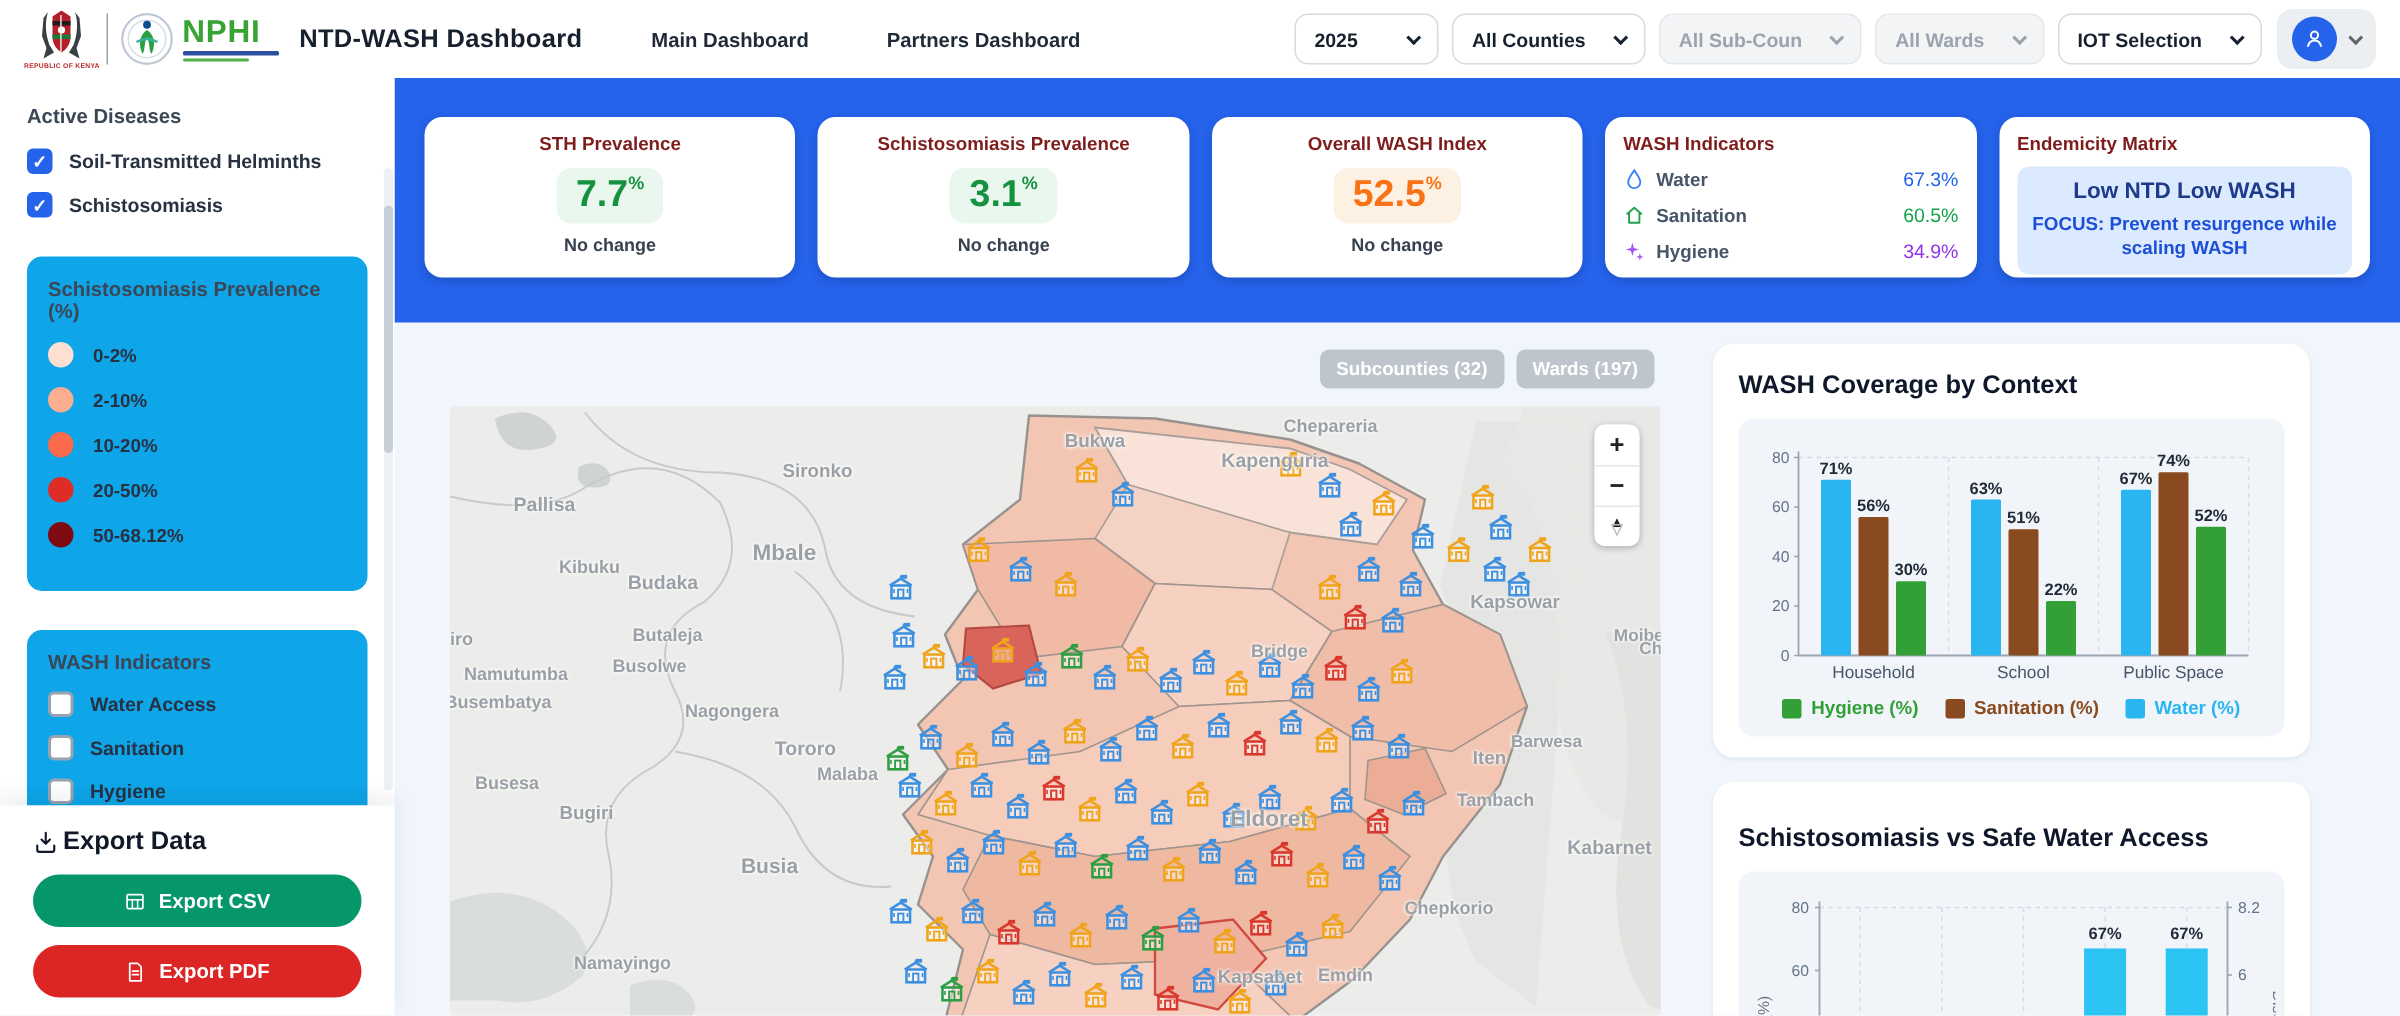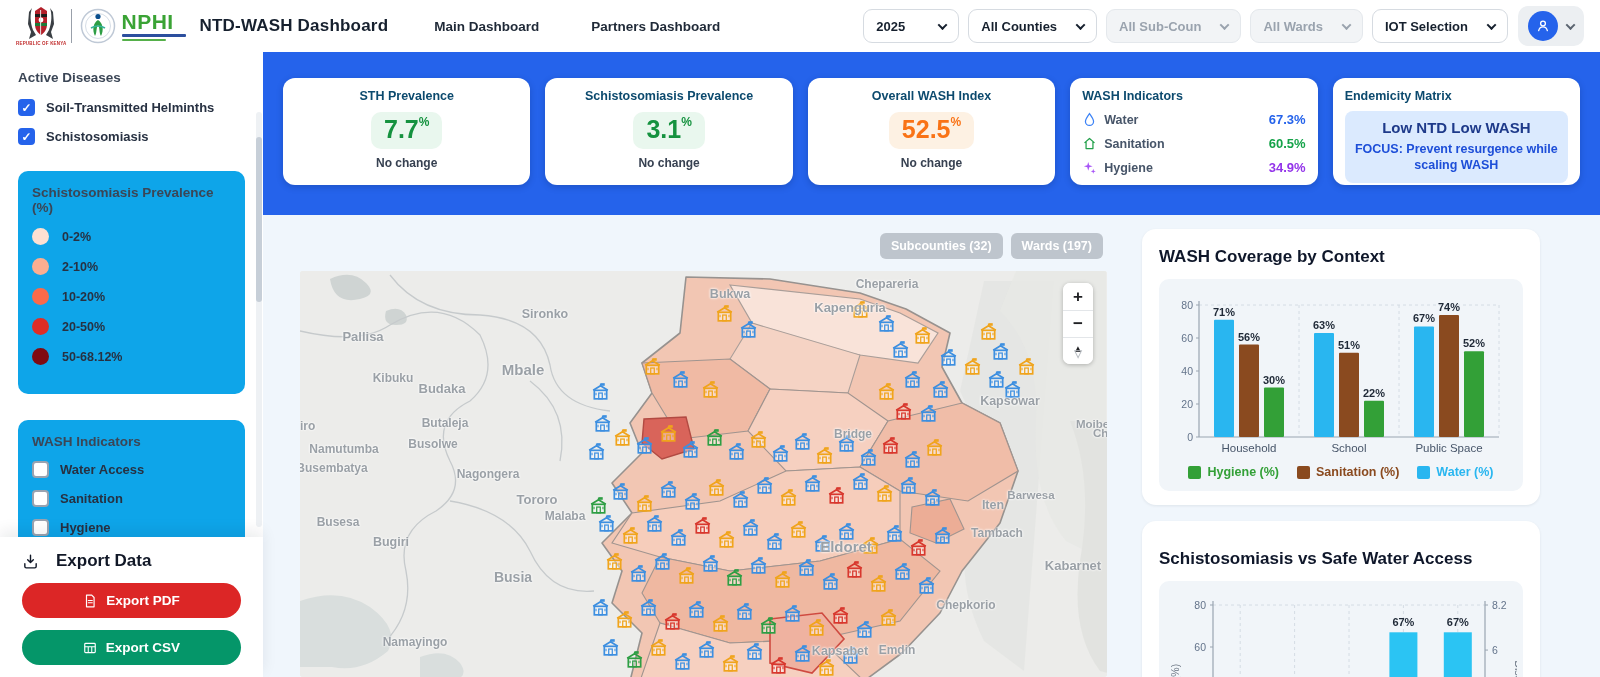--- a/index.html
+++ b/index.html
@@ -45,40 +45,40 @@
   .check-row span.lbl { font-size:13px; font-weight:700; color:#273142; }
   .side-card { background:#0ea5e9; border-radius:10px; padding:14px 14px 16px; margin-top:26px; }
   .side-card h4 { font-size:13.5px; font-weight:700; color:#3b4656; margin-bottom:10px; }
   .leg-row { display:flex; align-items:center; gap:13px; margin:13px 0; }
   .leg-dot { width:17px; height:17px; border-radius:50%; flex:0 0 auto; }
   .leg-row span { font-size:12.5px; font-weight:700; color:#273142; }
   .side-scrollbar { position:absolute; top:60px; right:1px; width:6px; bottom:150px; background:#eef1f4; border-radius:3px; }
   .side-thumb { position:absolute; top:85px; right:1px; width:6px; height:165px; background:#c7cfd8; border-radius:3px; cursor:pointer; }
   .export-panel { position:absolute; left:0; right:0; bottom:0; height:140px; background:#fff;
                   box-shadow:0 -6px 14px rgba(15,23,42,.08); padding:14px 22px 0; }
-  .export-h { display:flex; align-items:center; gap:17px; font-size:17px; font-weight:800; color:#111827; }
+  .export-h { display:flex; align-items:center; gap:3px; font-size:17px; font-weight:800; color:#111827; }
   .export-btn { width:100%; height:35px; border:none; border-radius:18px; color:#fff; font-size:13.5px; font-weight:800;
                 display:flex; align-items:center; justify-content:center; gap:9px; cursor:pointer; margin-top:12px;
                 font-family:inherit; }
   .export-btn.pdf { background:#dc2626; }
   .export-btn.csv { background:#059669; }
 
   
   .banner { position:absolute; top:52px; left:263px; right:0; height:163px; background:#2563eb;
             display:flex; gap:15px; padding:26px 20px 30px; z-index:10; }
   .kpi { background:#fff; border-radius:12px; flex:1; padding:11px 12px; box-shadow:0 2px 6px rgba(13,35,90,.25); }
   .kpi.center { text-align:center; }
-  .kpi-title { font-size:12.5px; font-weight:700; color:#0c4a6e; }
+  .kpi-title { font-size:12.5px; font-weight:700; color:#7f1d1d; }
   .kpi-badge { display:inline-block; margin:9px auto 7px; padding:3px 13px 5px; border-radius:10px; }
   .kpi-value { font-size:25px; font-weight:800; }
   .kpi-unit { font-size:12px; font-weight:700; vertical-align:top; }
   .kpi-change { font-size:12px; font-weight:600; color:#374151; }
   .ind-row { display:flex; align-items:center; margin-top:9px; gap:7px; }
   .ind-row .lbl { font-size:12.5px; font-weight:600; color:#475569; }
-  .ind-row .val { margin-left:auto; font-size:13px; font-weight:700; }
+  .ind-row .val { margin-left:auto; font-size:13px; font-weight:400; }
   .endem-box { background:#dbeafe; border-radius:8px; margin-top:8px; padding:8px 10px 10px; text-align:center; }
   .endem-line1 { font-size:15px; font-weight:800; color:#1e3a8a; }
   .endem-line2 { font-size:12.5px; font-weight:700; color:#1d4ed8; margin-top:6px; line-height:1.25; }
 
   
   .content { position:absolute; top:215px; left:263px; right:0; bottom:0; padding:14px 60px 0 17px;
              display:flex; gap:35px; }
   .map-col { width:840px; display:flex; flex-direction:column;padding-left:20px; }
   .map-toolbar { height:42px; display:flex; justify-content:flex-end; align-items:center; gap:8px; padding:0 4px 8px; }
   .map-pill { background:rgba(150,157,166,.55); color:#fff; font-size:12.5px; font-weight:700; border-radius:6px;
@@ -241,33 +241,33 @@
   <div class="side-thumb"></div>
 
   <div class="export-panel">
     <div class="export-h">
       <svg width="17" height="17" viewBox="0 0 24 24">
         <path d="M12 3 v10 M8 9.5 L12 13.5 16 9.5" fill="none" stroke="#111827" stroke-width="2" stroke-linecap="round" stroke-linejoin="round"></path>
         <path d="M4 15 v4 a2 2 0 0 0 2 2 h12 a2 2 0 0 0 2 -2 v-4" fill="none" stroke="#111827" stroke-width="2" stroke-linecap="round"></path>
       </svg>
       <span>Export Data</span>
     </div>
+    <button class="export-btn csv">
+      <svg width="14" height="14" viewBox="0 0 24 24">
+        <rect x="3" y="4" width="18" height="16" rx="1.5" fill="none" stroke="#fff" stroke-width="2"></rect>
+        <path d="M3 10 h18 M9 10 v10 M15 10 v10" stroke="#fff" stroke-width="1.8"></path>
+      </svg>
+      <span>Export CSV</span>
+    </button>
     <button class="export-btn pdf">
       <svg width="14" height="14" viewBox="0 0 24 24">
         <path d="M6 2 h9 l4 4 v16 H6 Z" fill="none" stroke="#fff" stroke-width="2" stroke-linejoin="round"></path>
         <path d="M9 11 h7 M9 15 h7" stroke="#fff" stroke-width="1.8" stroke-linecap="round"></path>
       </svg>
       <span>Export PDF</span>
-    </button>
-    <button class="export-btn csv">
-      <svg width="14" height="14" viewBox="0 0 24 24">
-        <rect x="3" y="4" width="18" height="16" rx="1.5" fill="none" stroke="#fff" stroke-width="2"></rect>
-        <path d="M3 10 h18 M9 10 v10 M15 10 v10" stroke="#fff" stroke-width="1.8"></path>
-      </svg>
-      <span>Export CSV</span>
     </button>
   </div>
 </div>
 
 <div class="banner">
   <div id="kpi-simple" style="display:contents"><div class="kpi center"><div class="kpi-title">STH Prevalence</div><div class="kpi-badge" style="background:#e9f7ee;color:#15923f"><span class="kpi-value">7.7</span><span class="kpi-unit">%</span></div><div class="kpi-change">No change</div></div><div class="kpi center"><div class="kpi-title">Schistosomiasis Prevalence</div><div class="kpi-badge" style="background:#e9f7ee;color:#15923f"><span class="kpi-value">3.1</span><span class="kpi-unit">%</span></div><div class="kpi-change">No change</div></div><div class="kpi center"><div class="kpi-title">Overall WASH Index</div><div class="kpi-badge" style="background:#fdf1e3;color:#f97316"><span class="kpi-value">52.5</span><span class="kpi-unit">%</span></div><div class="kpi-change">No change</div></div></div>
 
   <div class="kpi">
     <div class="kpi-title">WASH Indicators</div>
     <div id="ind-rows">

